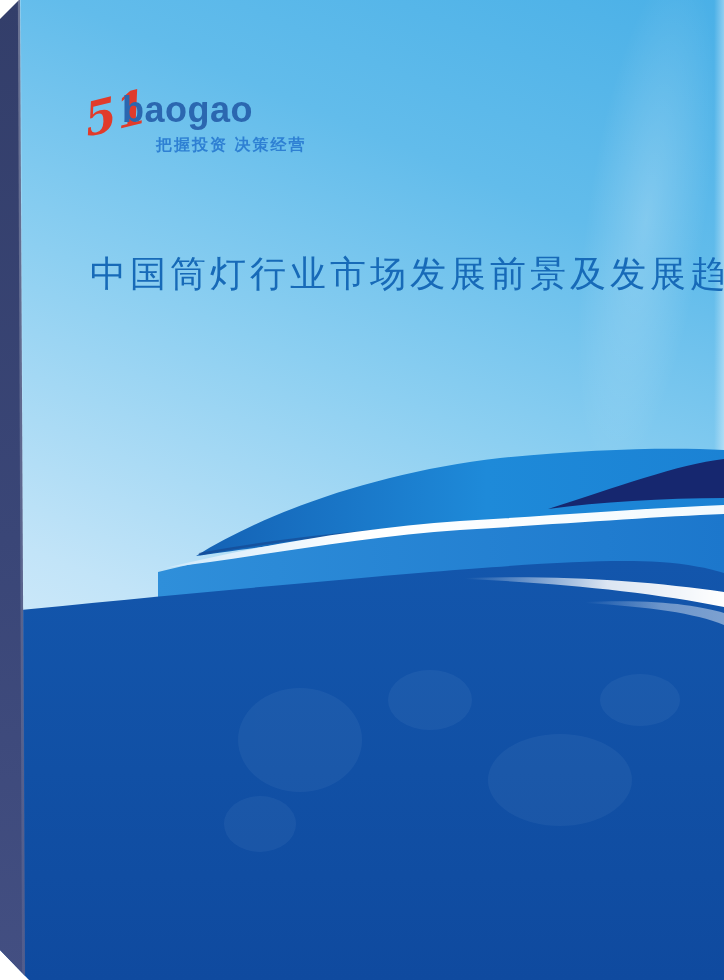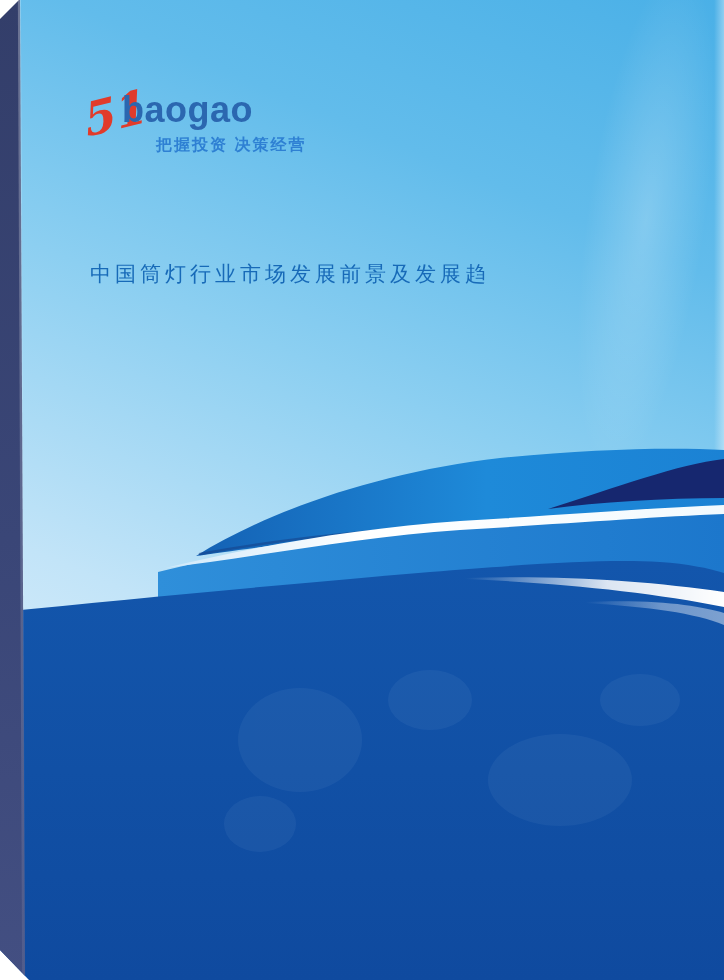--- a/index.html
+++ b/index.html
@@ -51,21 +51,21 @@
     color:#2b67b0;
   }
   .logo-tagline{
     position:absolute;left:58px;top:49px;
     font-weight:700;font-size:16px;letter-spacing:2px;line-height:1;
     color:#2e80d3;white-space:nowrap;margin-left:14px;
   }
   
   .title{
     position:absolute;left:90px;top:252px;width:600px;
-    color:#176ab8;font-size:21px;line-height:44px;letter-spacing:4px;
+    color:#176ab8;font-size:36px;line-height:44px;letter-spacing:4px;
     font-weight:500;
   }
   .title div{white-space:nowrap;}
 </style>
 </head>
 <body>
 
 <div class="page">
   <div class="cover">
 

